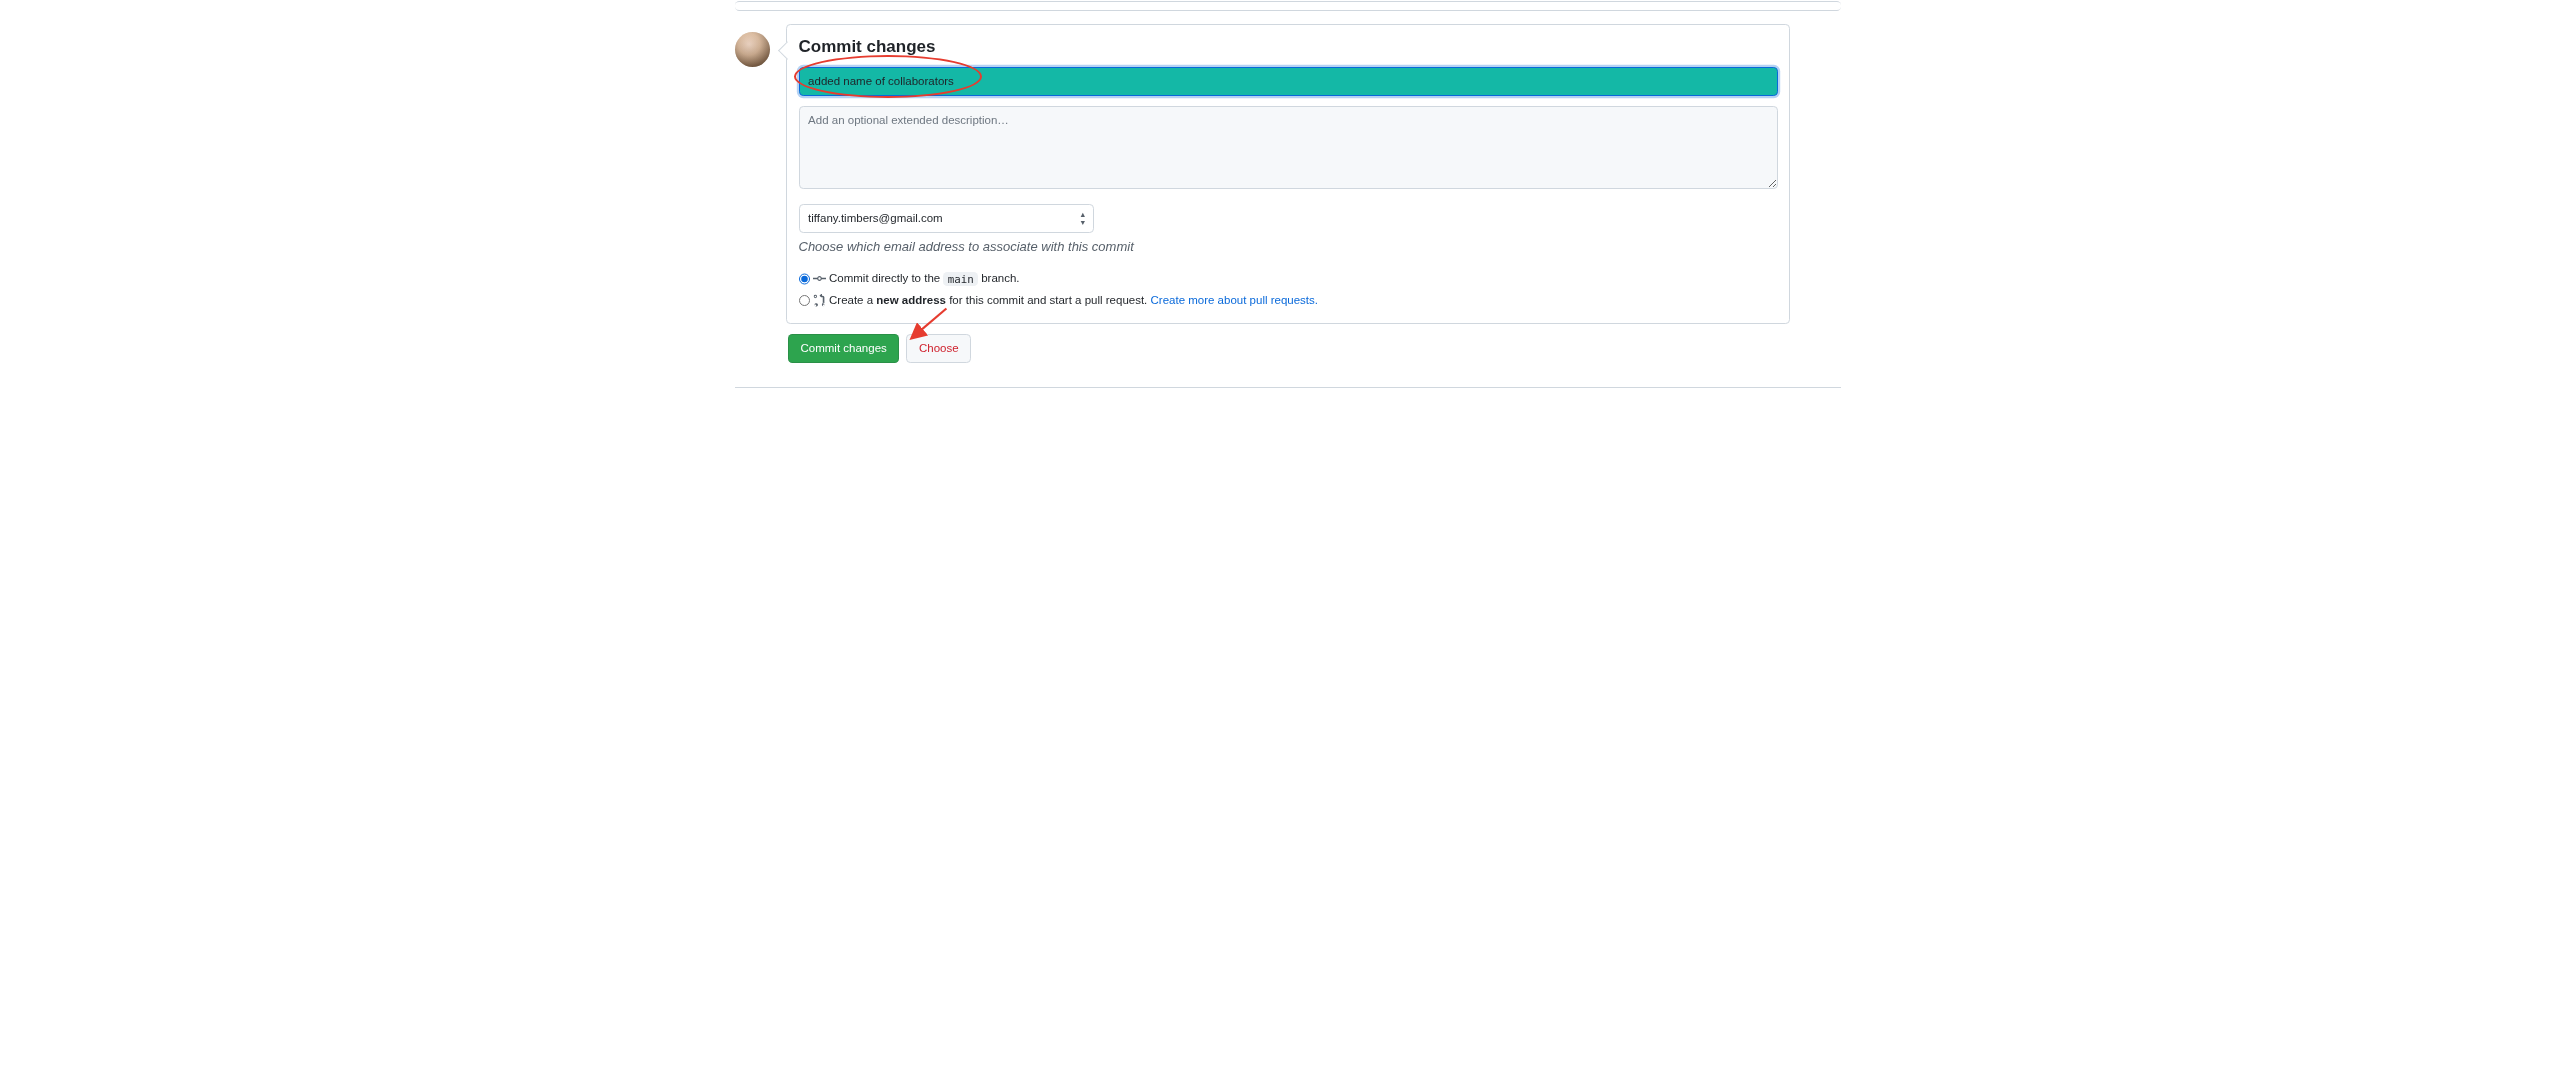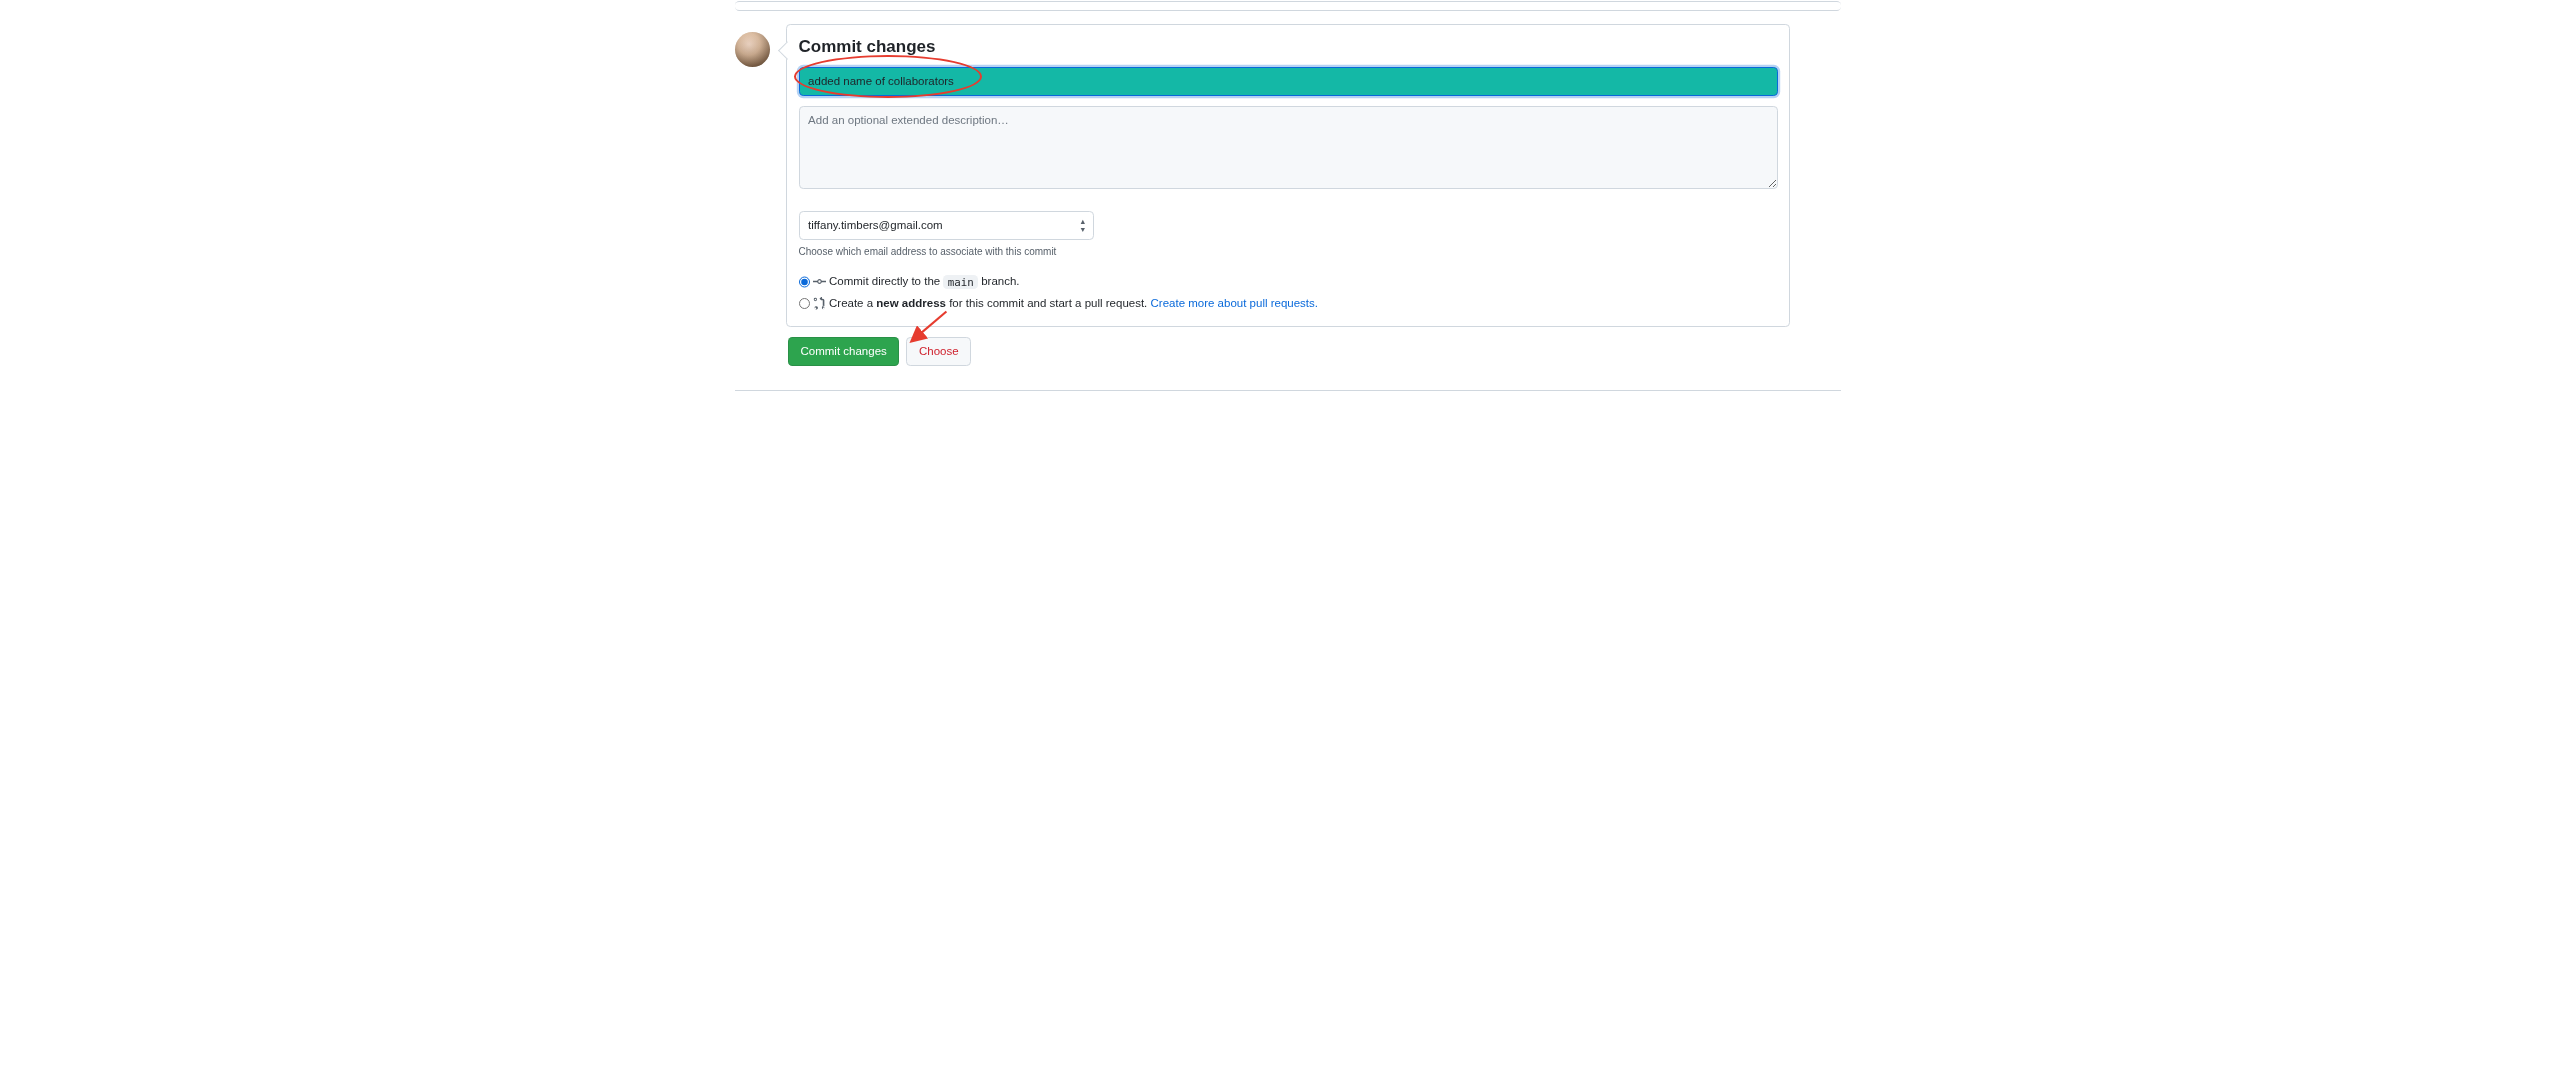--- a/index.html
+++ b/index.html
@@ -94,21 +94,21 @@
     color: #1f2328;
     background: #f6f8fa;
     border: 0.7px solid #d0d7de;
     border-radius: 4.3px;
     outline: none;
     resize: vertical;
     margin-top: 10px;
     font-family: inherit;
   }
   .desc-input::placeholder { color: #6e7781; }
-  .email-row { margin-top: 20px; }
+  .email-row { margin-top: 13px; }
   .email-select {
     width: 295px;
     height: 29px;
     padding: 4.3px 21.6px 4.3px 8.6px;
     font-size: 11.5px;
     color: #1f2328;
     background: #ffffff;
     border: 0.7px solid #d0d7de;
     border-radius: 4.3px;
     appearance: none;
@@ -120,23 +120,24 @@
     right: 7.2px;
     top: 50%;
     transform: translateY(-50%);
     pointer-events: none;
     color: #57606a;
     font-size: 7.2px;
     line-height: 1;
   }
   .select-caret .up, .select-caret .down { display: block; }
   .email-hint {
-    font-size: 10px;
+    font-size: 13px;
     color: #57606a;
     margin-top: 5.8px;
+    font-style: italic;
   }
   .radio-group { margin-top: 14.4px; }
   .radio-row {
     display: flex;
     align-items: center;
     gap: 3px;
     padding: 4.3px 0;
     font-size: 11.5px;
     color: #1f2328;
   }

